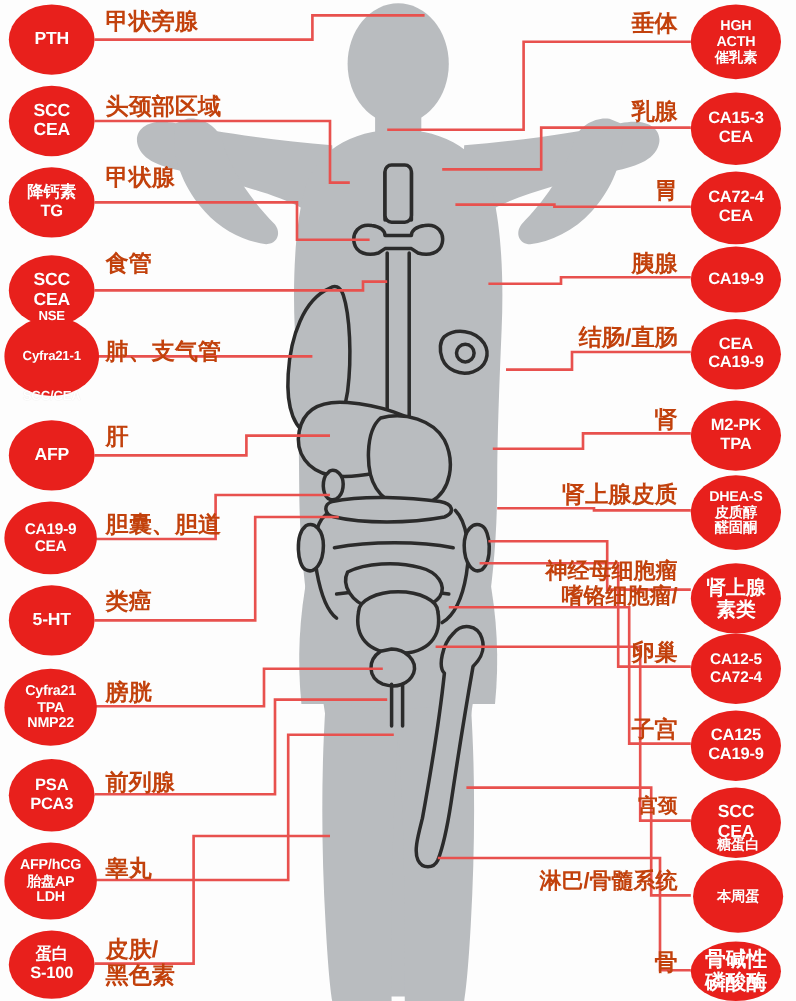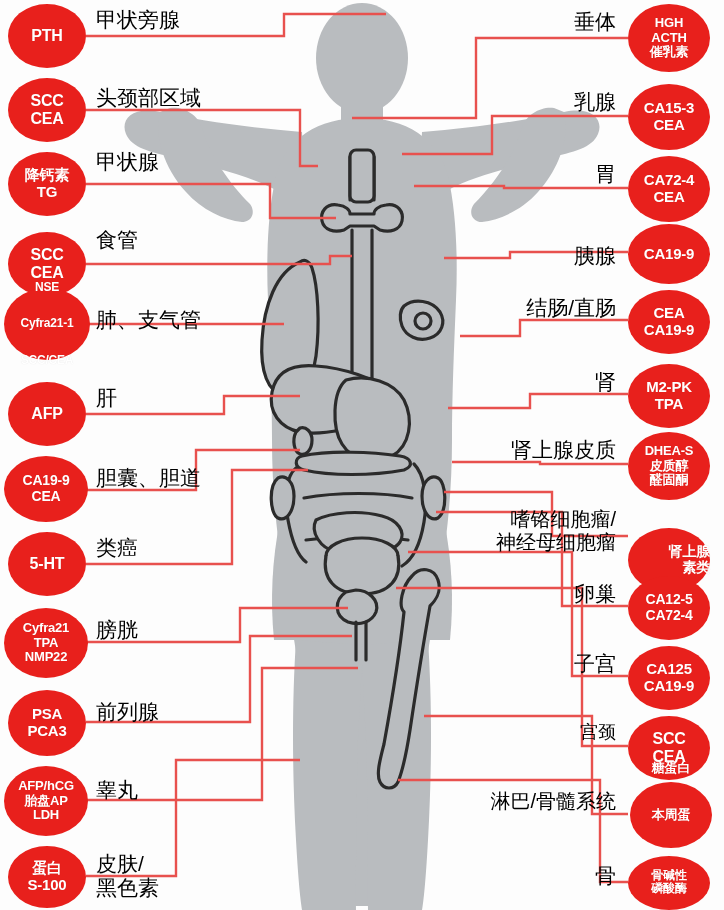--- a/index.html
+++ b/index.html
@@ -49,22 +49,22 @@
     line-height: 1.12;
     box-sizing: border-box;
     letter-spacing: -0.2px;
     text-shadow: 0 0 1px rgba(0,0,0,.12);
   }
   .bubble .bline { display: block; white-space: nowrap; }
 
   
   .organ-label {
     position: absolute;
-    color: #000000;
-    font-weight: normal;
+    color: #c2410c;
+    font-weight: bold;
     white-space: nowrap;
     line-height: 1.14;
   }
   .organ-label.right { text-align: right; }
   .organ-label .oline { display: block; }
 
   
   #watermark {
     position: absolute;
     right: 12px;
@@ -325,21 +325,21 @@
       <div class="bubble" style="left: 628px; top: 156px; width: 82px; height: 66px; font-size: 15px;">
         <span class="bline">CA72-4</span>
         <span class="bline">CEA</span>
       </div>
       <div class="organ-label right" style="top: 162px; font-size: 21px; right: 108px;">
         <span class="oline">胃</span>
       </div>
       <div class="bubble" style="left: 628px; top: 224px; width: 82px; height: 60px; font-size: 15px;">
         <span class="bline">CA19-9</span>
       </div>
-      <div class="organ-label right" style="top: 244px; font-size: 21px; right: 108px;">
+      <div class="organ-label right" style="top: 228px; font-size: 21px; right: 108px;">
         <span class="oline">胰腺</span>
       </div>
       <div class="bubble" style="left: 628px; top: 290px; width: 82px; height: 64px; font-size: 15px;">
         <span class="bline">CEA</span>
         <span class="bline">CA19-9</span>
       </div>
       <div class="organ-label right" style="top: 296px; font-size: 21px; right: 108px;">
         <span class="oline">结肠/直肠</span>
       </div>
       <div class="bubble" style="left: 628px; top: 364px; width: 82px; height: 64px; font-size: 15px;">
@@ -350,27 +350,27 @@
         <span class="oline">肾</span>
       </div>
       <div class="bubble" style="left: 628px; top: 432px; width: 82px; height: 68px; font-size: 13px;">
         <span class="bline">DHEA-S</span>
         <span class="bline">皮质醇</span>
         <span class="bline">醛固酮</span>
       </div>
       <div class="organ-label right" style="top: 438px; font-size: 21px; right: 108px;">
         <span class="oline">肾上腺皮质</span>
       </div>
-      <div class="bubble" style="left: 628px; top: 528px; width: 82px; height: 64px; font-size: 14px; align-items: flex-end;">
+      <div class="bubble" style="left: 628px; top: 512px; width: 82px; height: 64px; font-size: 18px;">
         <span class="bline">肾上腺</span>
         <span class="bline">素类</span>
       </div>
       <div class="organ-label right" style="top: 508px; font-size: 20px; right: 108px;">
+        <span class="oline">神经母细胞瘤</span>
         <span class="oline">嗜铬细胞瘤/</span>
-        <span class="oline">神经母细胞瘤</span>
       </div>
       <div class="bubble" style="left: 628px; top: 576px; width: 82px; height: 64px; font-size: 14px;">
         <span class="bline">CA12-5</span>
         <span class="bline">CA72-4</span>
       </div>
       <div class="organ-label right" style="top: 582px; font-size: 21px; right: 108px;">
         <span class="oline">卵巢</span>
       </div>
       <div class="bubble" style="left: 628px; top: 646px; width: 82px; height: 64px; font-size: 15px;">
         <span class="bline">CA125</span>
@@ -387,21 +387,21 @@
         <span class="oline">宫颈</span>
       </div>
       <div class="bubble" style="left: 630px; top: 782px; width: 82px; height: 66px; font-size: 13px; gap: 32px;">
         <span class="bline">糖蛋白</span>
         <span class="bline">本周蛋</span>
         <span class="bline">白</span>
       </div>
       <div class="organ-label right" style="top: 790px; font-size: 20px; right: 108px;">
         <span class="oline">淋巴/骨髓系统</span>
       </div>
-      <div class="bubble" style="left: 628px; top: 856px; width: 82px; height: 54px; font-size: 12px; font-family: Liberation Mono, monospace;">
+      <div class="bubble" style="left: 628px; top: 856px; width: 82px; height: 54px; font-size: 19px;">
         <span class="bline">骨碱性</span>
         <span class="bline">磷酸酶</span>
       </div>
       <div class="organ-label right" style="top: 864px; font-size: 21px; right: 108px;">
         <span class="oline">骨</span>
       </div>
     </div>
 
 </div>
 

